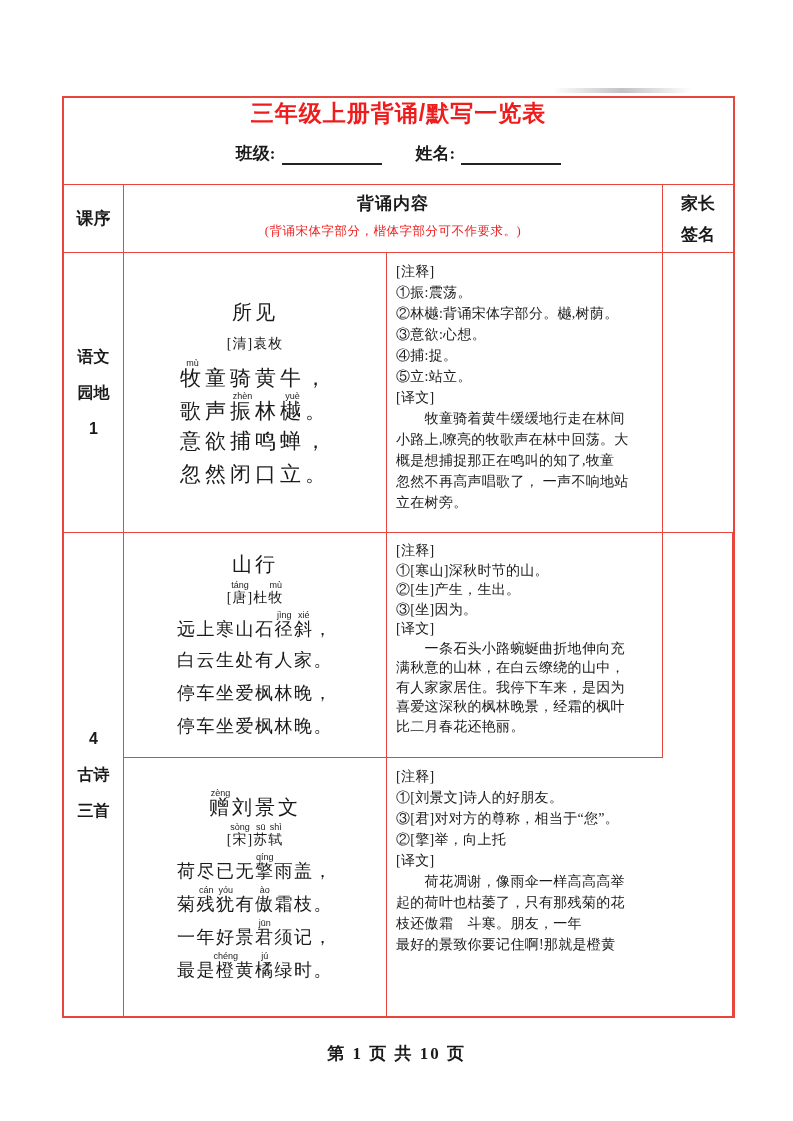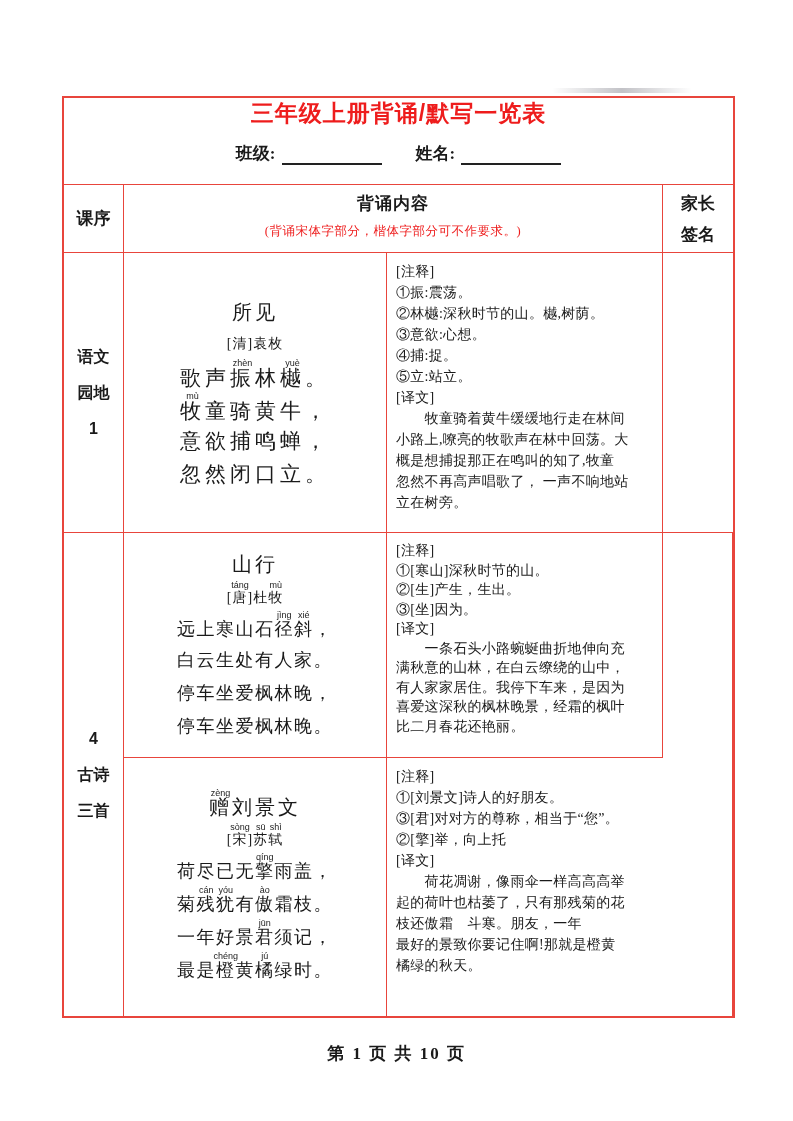--- a/index.html
+++ b/index.html
@@ -99,30 +99,30 @@
 
     <div class="row1">
       <div class="cell course-cell">
           <div class="nline">语文</div>
           <div class="nline">园地</div>
           <div class="nline">1</div>
         </div>
       <div class="cell poem-cell poem-lg">
         <div class="poem-title">所见</div>
         <div class="poem-author">[清]袁枚</div>
+        <div class="verse"><ruby>牧<rt>mù</rt></ruby>童骑黄牛，</div>
         <div class="verse">歌声<ruby>振<rt>zhèn</rt></ruby>林<ruby>樾<rt>yuè</rt></ruby>。</div>
-        <div class="verse"><ruby>牧<rt>mù</rt></ruby>童骑黄牛，</div>
         <div class="verse">意欲捕鸣蝉，</div>
         <div class="verse">忽然闭口立。</div>
       </div>
       <div class="cell notes-cell">
         <div>
             <div class="nline">[注释]</div>
             <div class="nline">①振:震荡。</div>
-            <div class="nline">②林樾:深秋时节的山。樾,树荫。</div>
+            <div class="nline">②林樾:背诵宋体字部分。樾,树荫。</div>
             <div class="nline">③意欲:心想。</div>
             <div class="nline">④捕:捉。</div>
             <div class="nline">⑤立:站立。</div>
           </div>
         <div>
             <div class="nline">[译文]</div>
             <div class="nline">　　牧童骑着黄牛缓缓地行走在林间</div>
             <div class="nline">小路上,嘹亮的牧歌声在林中回荡。大</div>
             <div class="nline">概是想捕捉那正在鸣叫的知了,牧童</div>
             <div class="nline">忽然不再高声唱歌了， 一声不响地站</div>
@@ -179,21 +179,20 @@
             <div class="nline">①[刘景文]诗人的好朋友。</div>
             <div class="nline">③[君]对对方的尊称，相当于“您”。</div>
             <div class="nline">②[擎]举，向上托</div>
           </div>
         <div>
             <div class="nline">[译文]</div>
             <div class="nline">　　荷花凋谢，像雨伞一样高高高举</div>
             <div class="nline">起的荷叶也枯萎了，只有那残菊的花</div>
             <div class="nline">枝还傲霜　斗寒。朋友，一年</div>
             <div class="nline">最好的景致你要记住啊!那就是橙黄</div>
-            <div class="nline">橘绿的秋天。</div>
           </div>
       </div>
     </div>
 
   </div>
 
   <div class="page-footer">第 1 页 共 10 页</div>
 
 </div>
 

